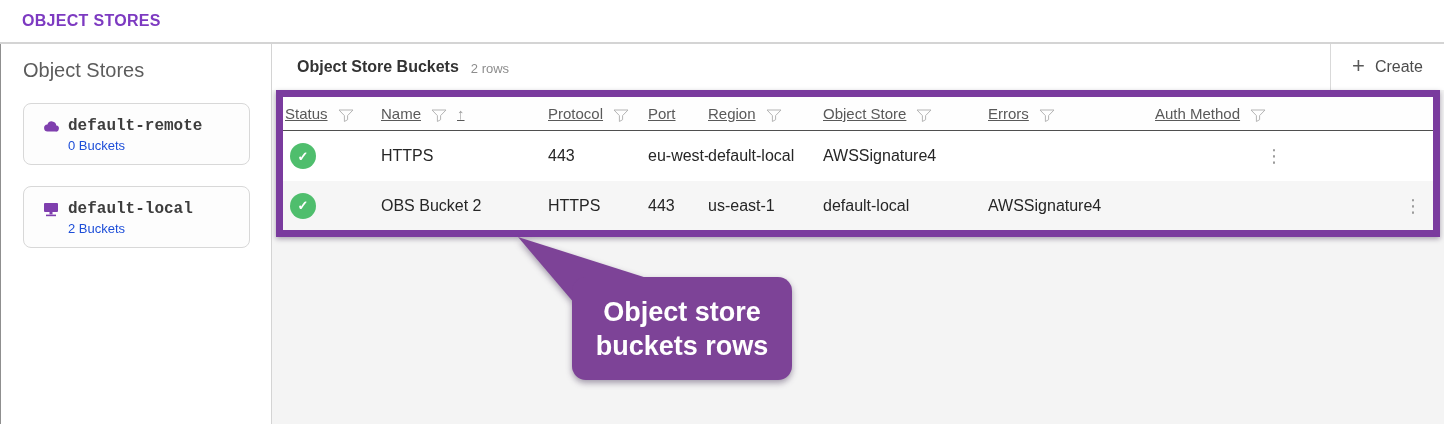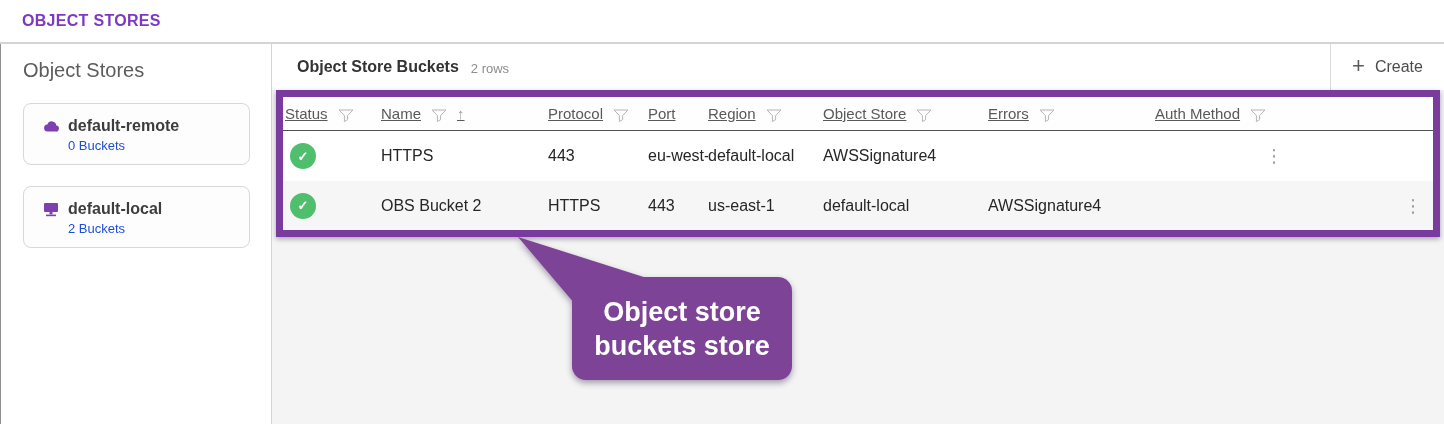--- a/index.html
+++ b/index.html
@@ -13,21 +13,21 @@
 
   
   .layout { display:flex; height:380px; border-left:1px solid #8f8f8f; }
 
   
   .sidebar { width:271px; background:#fff; border-right:1px solid #d4d4d4; flex:none; }
   .sidebar-heading { font-size:20px; color:#5c5c5c; margin:15px 0 0 22px; font-weight:400; }
   .store-card { margin:21px 21px 0 22px; border:1px solid #d8d8d8; border-radius:8px;
     background:#fdfdfd; padding:13px 16px 11px 18px; cursor:pointer; }
   .store-card-top { display:flex; align-items:center; gap:8px; }
-  .store-name { font-size:16px; font-weight:bold; color:#3d3d3d; }
+  .store-name { font-size:16px; font-weight:bold; color:#3d3d3d;font-family:Liberation Mono, monospace; }
   .store-count { font-size:13px; color:#1d4ed8; margin:3px 0 0 26px; }
   .store-icon svg { display:block; }
 
   
   .main { flex:1; background:#f4f4f4; position:relative; display:flex; flex-direction:column; }
   .toolbar { height:46px; background:#fff; display:flex; align-items:center; flex:none; }
   .toolbar-title { font-size:16px; font-weight:bold; color:#333; margin-left:25px; }
   .toolbar-count { font-size:13px; color:#8d8d8d; margin-left:12px; padding-top:2px; }
   .create-btn { margin-left:auto; height:100%; width:114px; border-left:1px solid #d9d9d9;
     display:flex; align-items:center; justify-content:center; gap:10px; cursor:pointer;
@@ -207,18 +207,18 @@
       </div>
 
     </div>
 
     <div class="callout-wrap">
       <svg class="callout-tail" width="150" height="80" viewBox="0 0 150 80">
         <polygon points="6,5 138,47 63,72" fill="#7d4397"></polygon>
       </svg>
       <div class="callout-box">
         <span class="callout-line">Object store</span>
-        <span class="callout-line">buckets store</span>
+        <span class="callout-line">buckets rows</span>
       </div>
     </div>
 
   </div>
 </div>
 
 </body></html>

